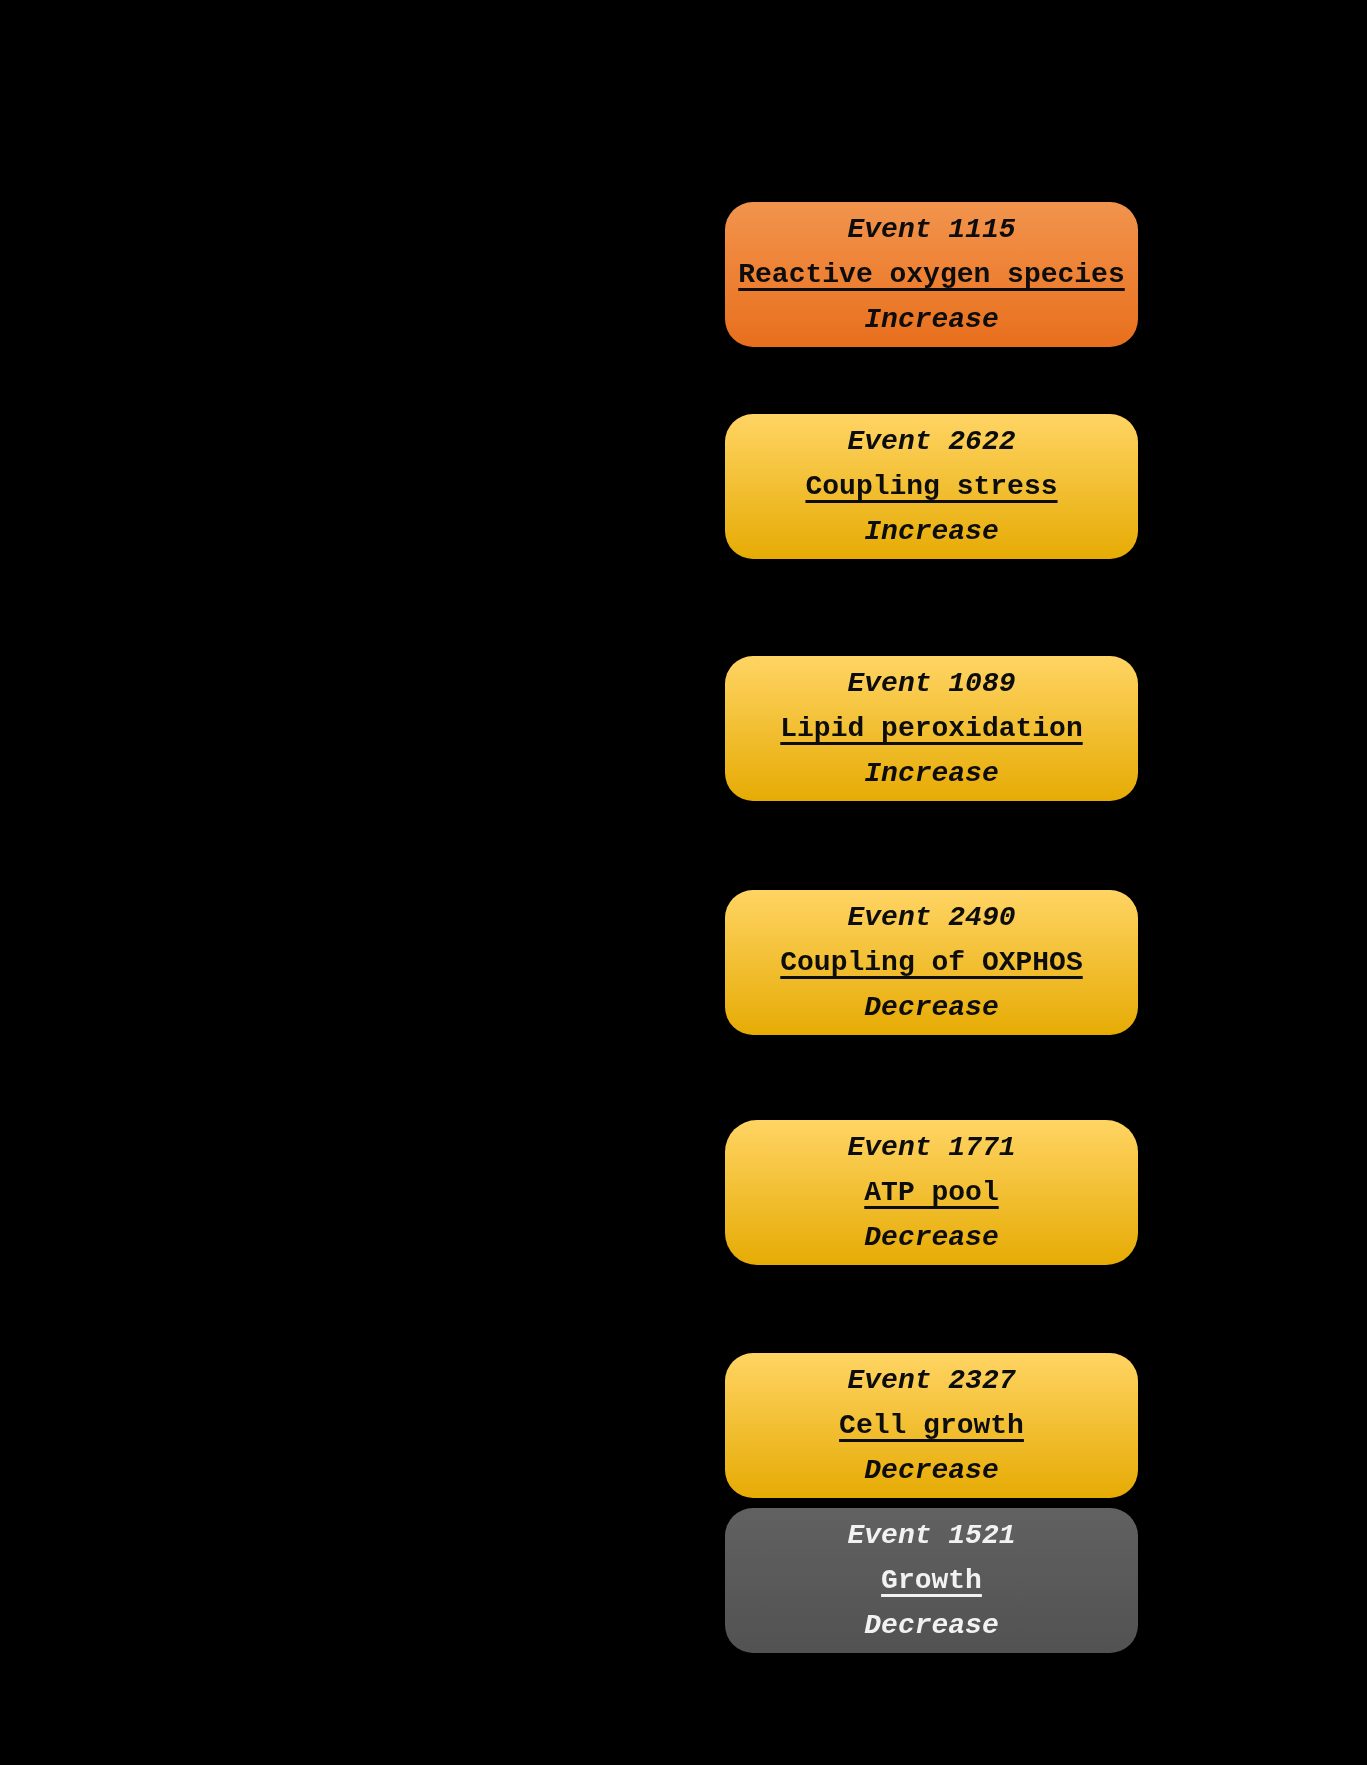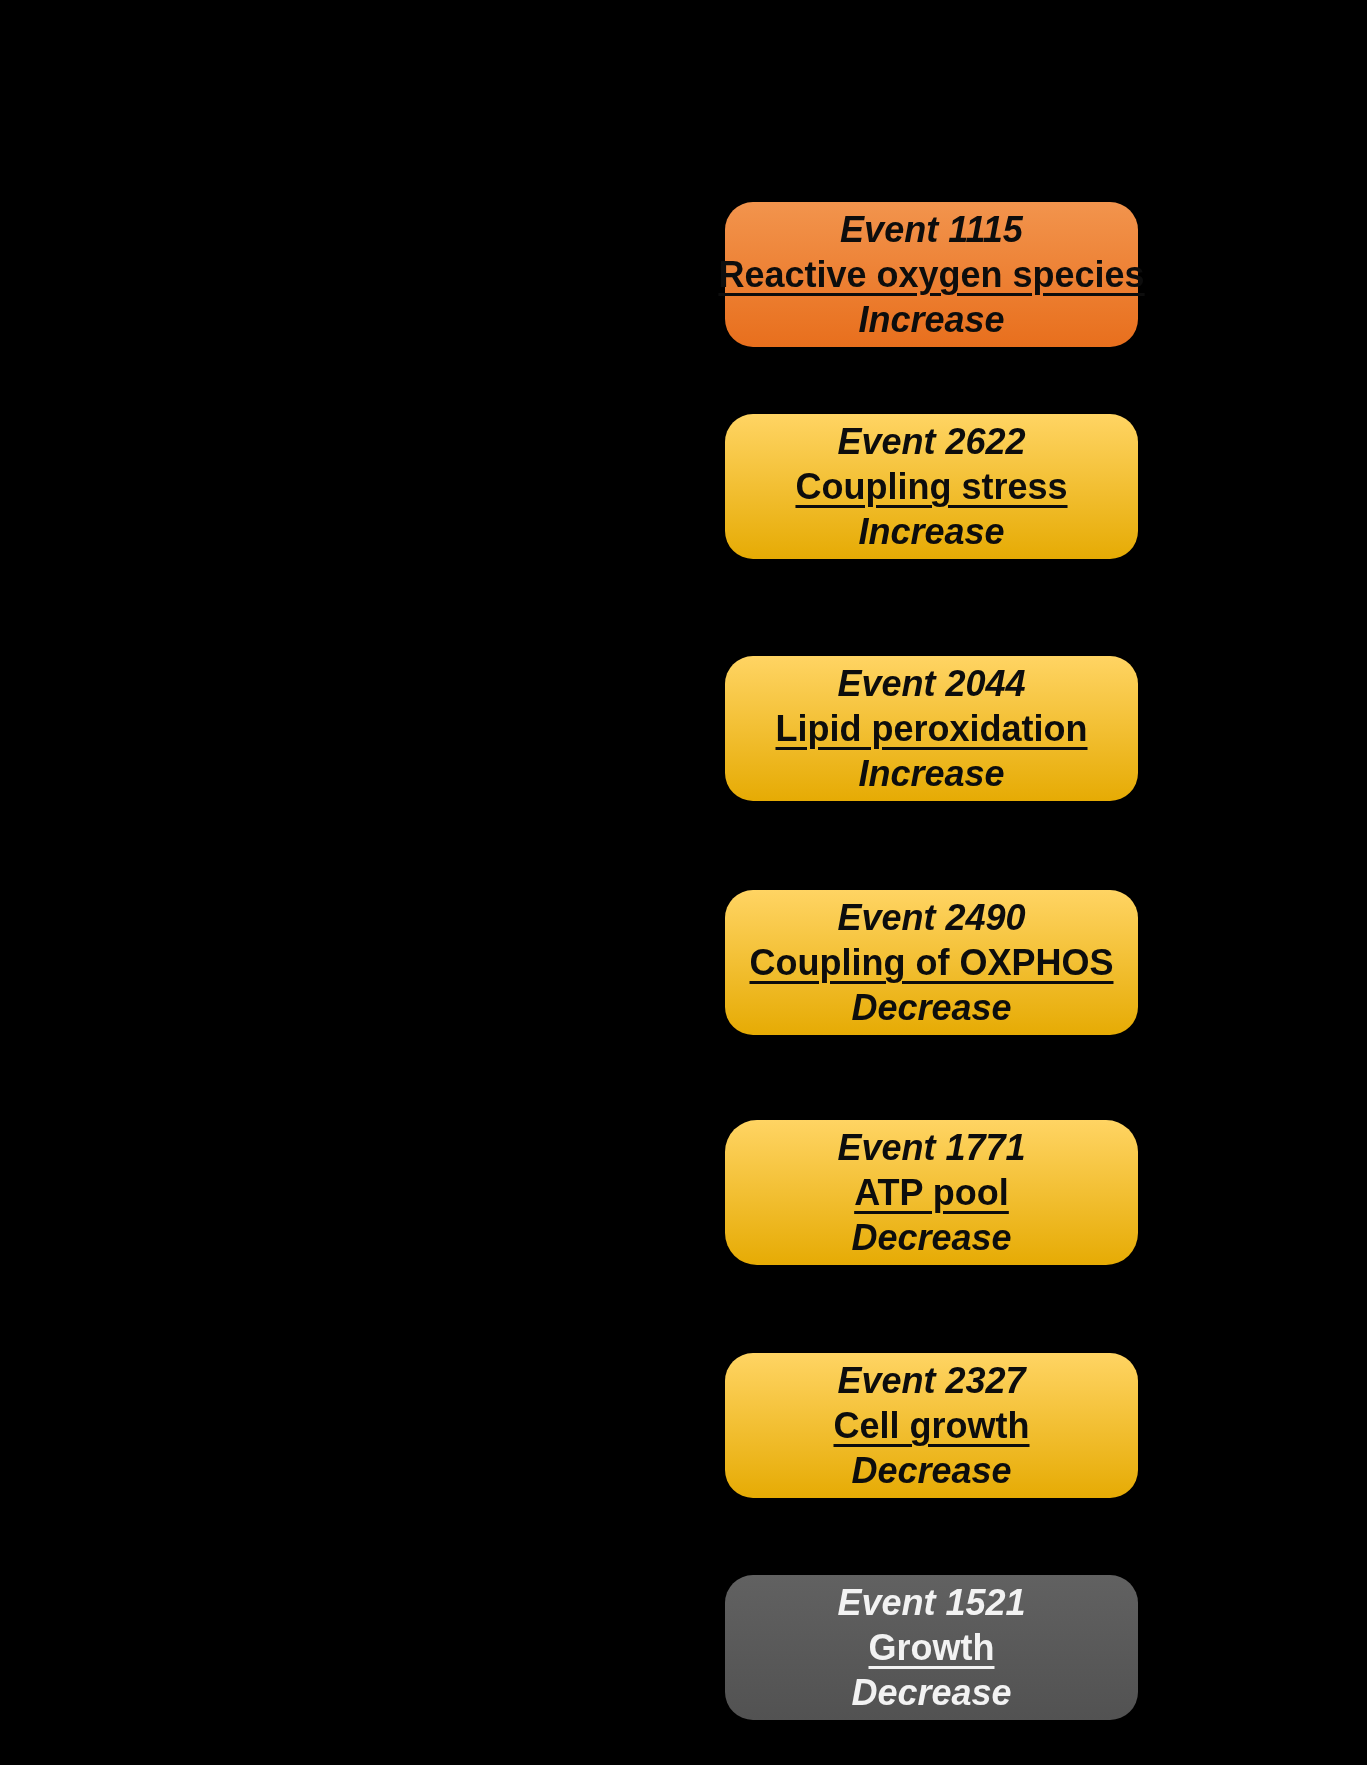--- a/index.html
+++ b/index.html
@@ -24,24 +24,25 @@
     display: flex;
     flex-direction: column;
     align-items: center;
     justify-content: center;
     text-align: center;
     box-sizing: border-box;
     padding: 4px 10px;
   }
   .node .line {
     font-weight: bold;
-    font-size: 36px;
+    font-size: 28px;
     line-height: 45px;
     white-space: nowrap;
     color: var(--text-dark, #000000);
+    font-family: Liberation Mono, monospace;
   }
   .node .event-id,
   .node .event-direction {
     font-style: italic;
   }
   .node .event-name {
     text-decoration: underline;
     text-decoration-thickness: 3px;
     text-underline-offset: 6px;
   }
@@ -56,41 +57,41 @@
   }
   .node.variant-gray .line {
     color: var(--text-light, #F2F2F2);
   }
   .pos-0 { top: 202px; }
   .pos-1 { top: 414px; }
   .pos-2 { top: 656px; }
   .pos-3 { top: 890px; }
   .pos-4 { top: 1120px; border-radius: 32px; }
   .pos-5 { top: 1353px; }
-  .pos-6 { top: 1575px; }
+  .pos-6 { top: 1508px; }
 </style>
 </head>
 <body>
 
 <div class="canvas">
 
   <div class="node variant-orange pos-0">
     <div class="line event-id">Event 1115</div>
     <div class="line event-name">Reactive oxygen species</div>
     <div class="line event-direction">Increase</div>
   </div>
 
   <div class="node variant-yellow pos-1">
     <div class="line event-id">Event 2622</div>
     <div class="line event-name">Coupling stress</div>
     <div class="line event-direction">Increase</div>
   </div>
 
   <div class="node variant-yellow pos-2">
-    <div class="line event-id">Event 2044</div>
+    <div class="line event-id">Event 1089</div>
     <div class="line event-name">Lipid peroxidation</div>
     <div class="line event-direction">Increase</div>
   </div>
 
   <div class="node variant-yellow pos-3">
     <div class="line event-id">Event 2490</div>
     <div class="line event-name">Coupling of OXPHOS</div>
     <div class="line event-direction">Decrease</div>
   </div>
 

